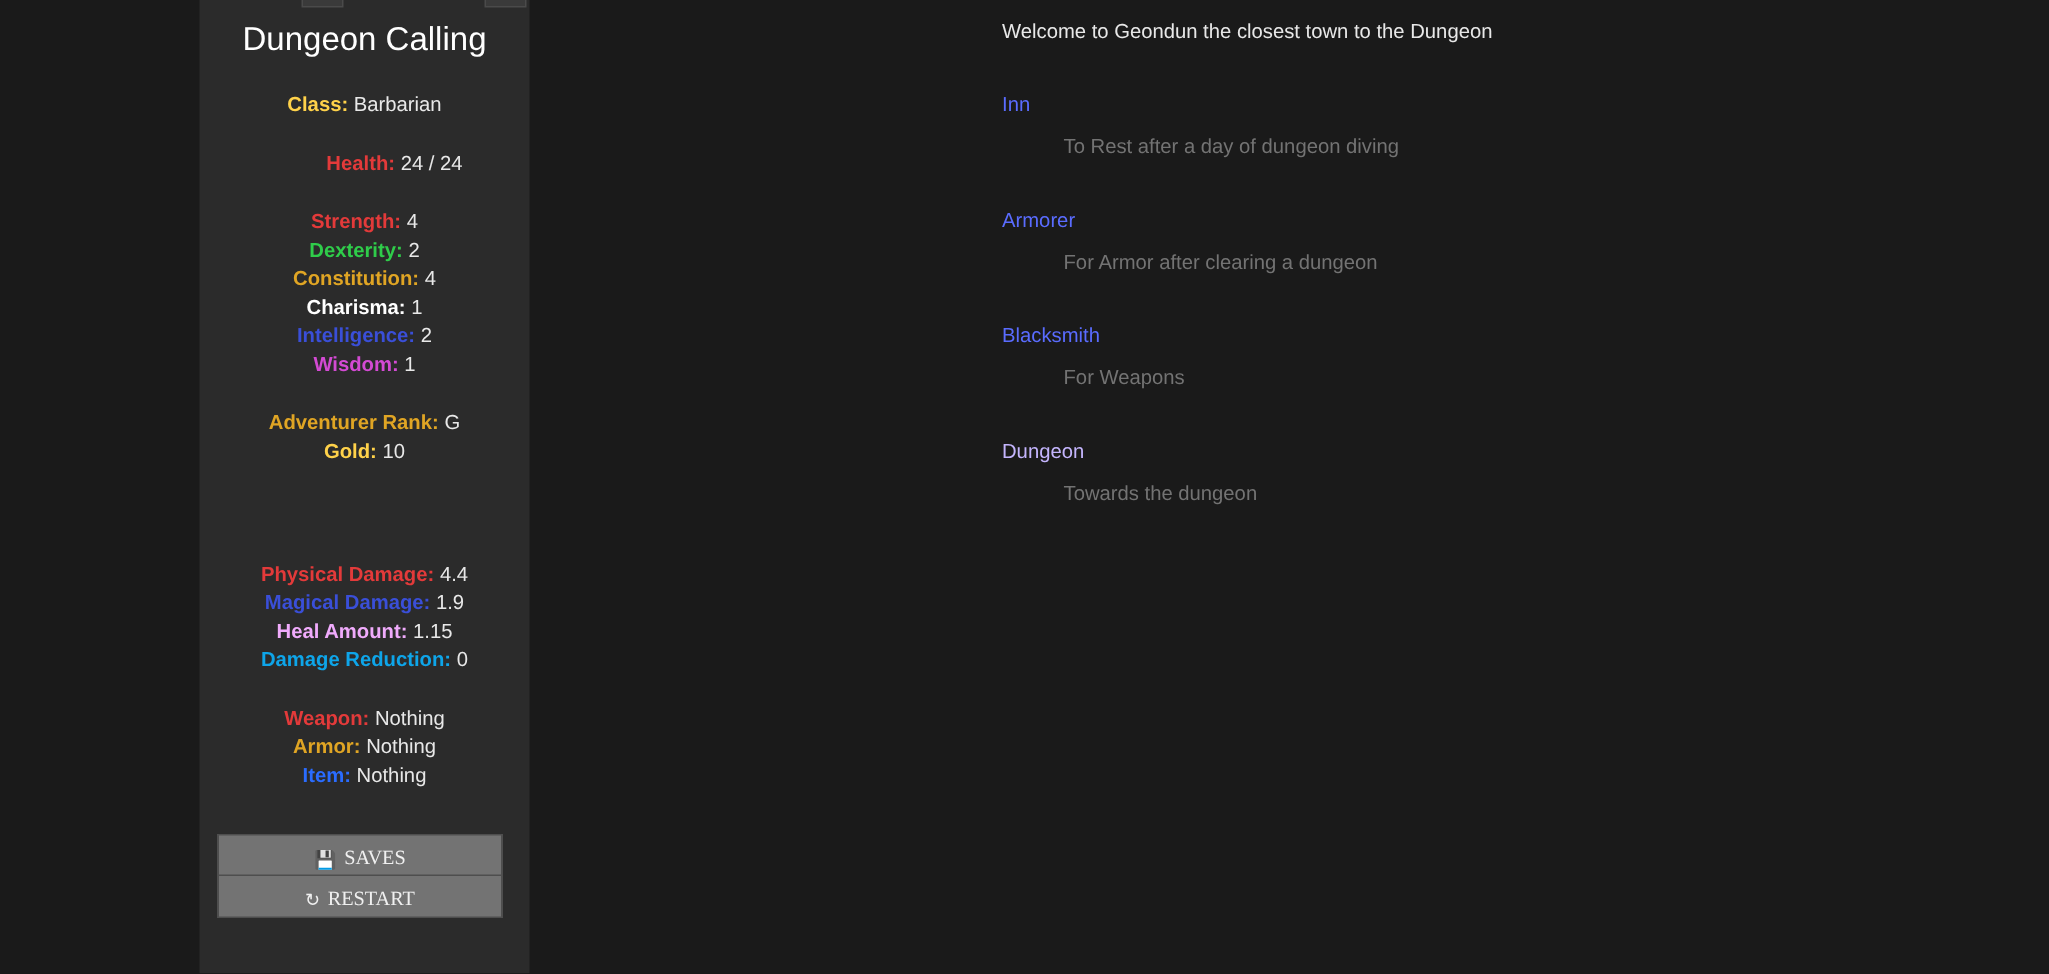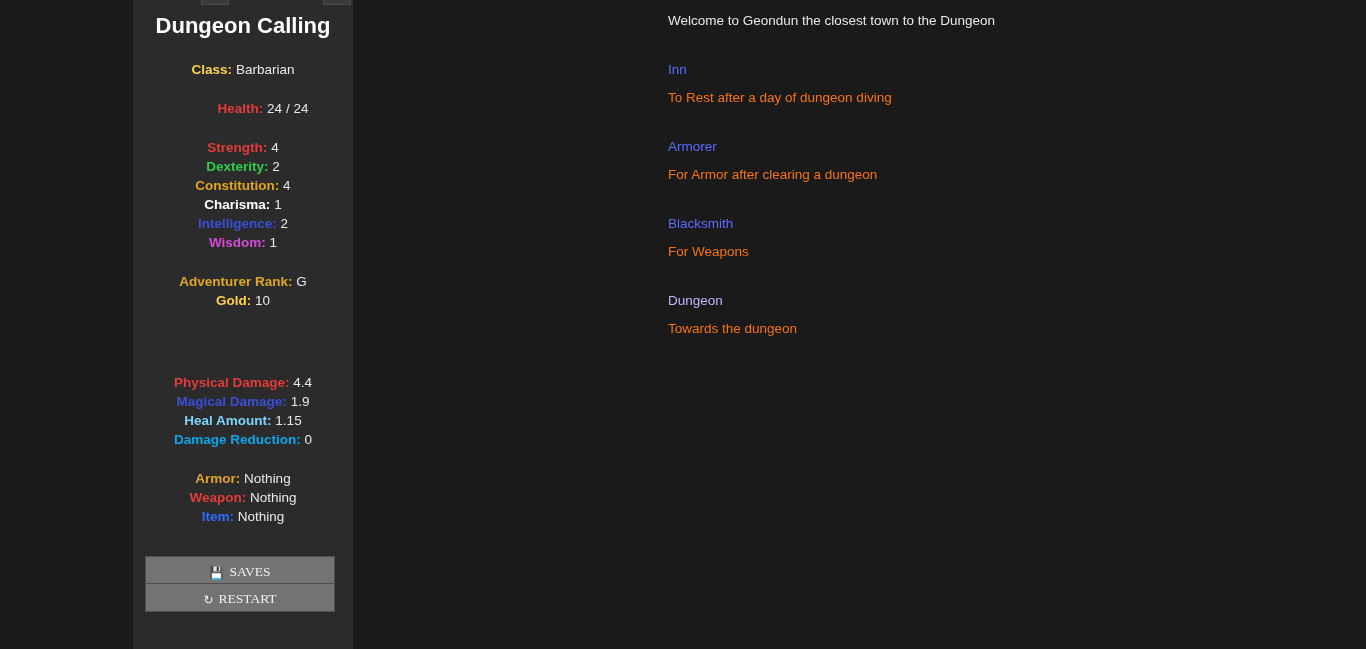--- a/index.html
+++ b/index.html
@@ -26,21 +26,21 @@
     top: 0;
     width: 220px;
     height: 649px;
     background: #2b2b2b;
     color: #e8e8e8;
     text-align: center;
     padding-top: 6px;
   }
   .sidebar-title {
     font-size: 22px;
-    font-weight: bold;
+    font-weight: normal;
     color: #ffffff;
     margin: 6px 0 0 0;
     line-height: 28px;
   }
   .stat-line {
     font-size: 13.5px;
     line-height: 19px;
     color: #e8e8e8;
   }
   .stat-label { font-weight: bold; }
@@ -101,22 +101,23 @@
   .option-link {
     font-size: 13.5px;
     line-height: 19px;
     color: #5a6cff;
     cursor: pointer;
     display: inline-block;
   }
   .option-desc {
     font-size: 13.5px;
     line-height: 19px;
-    color: #f97316;
+    color: #737373;
     margin-top: 9px;
+    margin-left: 41px;
   }
 </style>
 </head>
 <body>
 
 <div id="app">
 
   <div class="sidebar">
 
     <div class="tab-stub" style="left:68px;"></div>
@@ -184,38 +185,38 @@
     <div>
       <div class="stat-line">
         <span class="stat-label" style="color: rgb(227, 58, 58);">Physical Damage:</span>
         <span>4.4</span>
       </div>
       <div class="stat-line">
         <span class="stat-label" style="color: rgb(58, 79, 216);">Magical Damage:</span>
         <span>1.9</span>
       </div>
       <div class="stat-line">
-        <span class="stat-label" style="color: #7dd3fc; text-align: right;">Heal Amount:</span>
+        <span class="stat-label" style="color: #f0abfc; text-align: right;">Heal Amount:</span>
         <span>1.15</span>
       </div>
       <div class="stat-line">
         <span class="stat-label" style="color: #0ea5e9;">Damage Reduction:</span>
         <span>0</span>
       </div>
     </div>
 
     <div class="gap-md"></div>
 
     <div>
       <div class="stat-line">
+        <span class="stat-label" style="color: rgb(227, 58, 58);">Weapon:</span>
+        <span>Nothing</span>
+      </div>
+      <div class="stat-line">
         <span class="stat-label" style="color: rgb(224, 165, 36);">Armor:</span>
-        <span>Nothing</span>
-      </div>
-      <div class="stat-line">
-        <span class="stat-label" style="color: rgb(227, 58, 58);">Weapon:</span>
         <span>Nothing</span>
       </div>
       <div class="stat-line">
         <span class="stat-label" style="color: rgb(42, 108, 255);">Item:</span>
         <span>Nothing</span>
       </div>
     </div>
 
     <div class="btn-group">
       <button class="side-btn">

